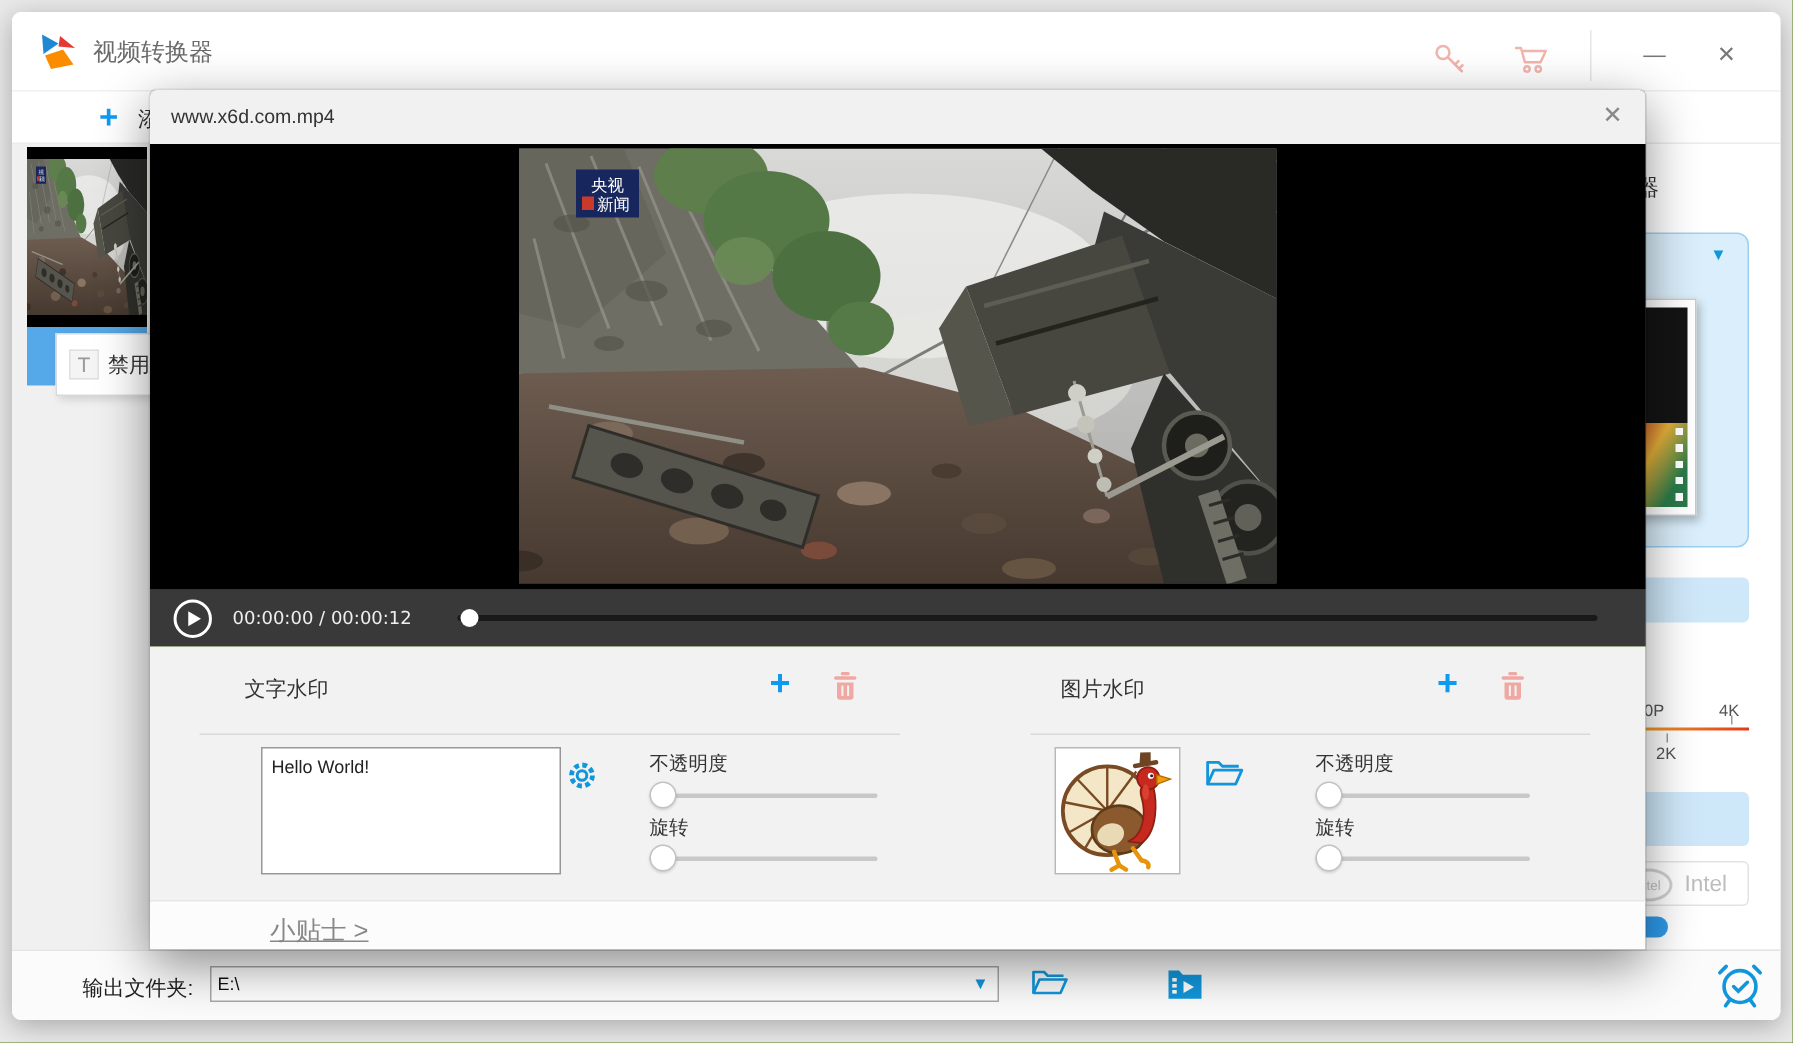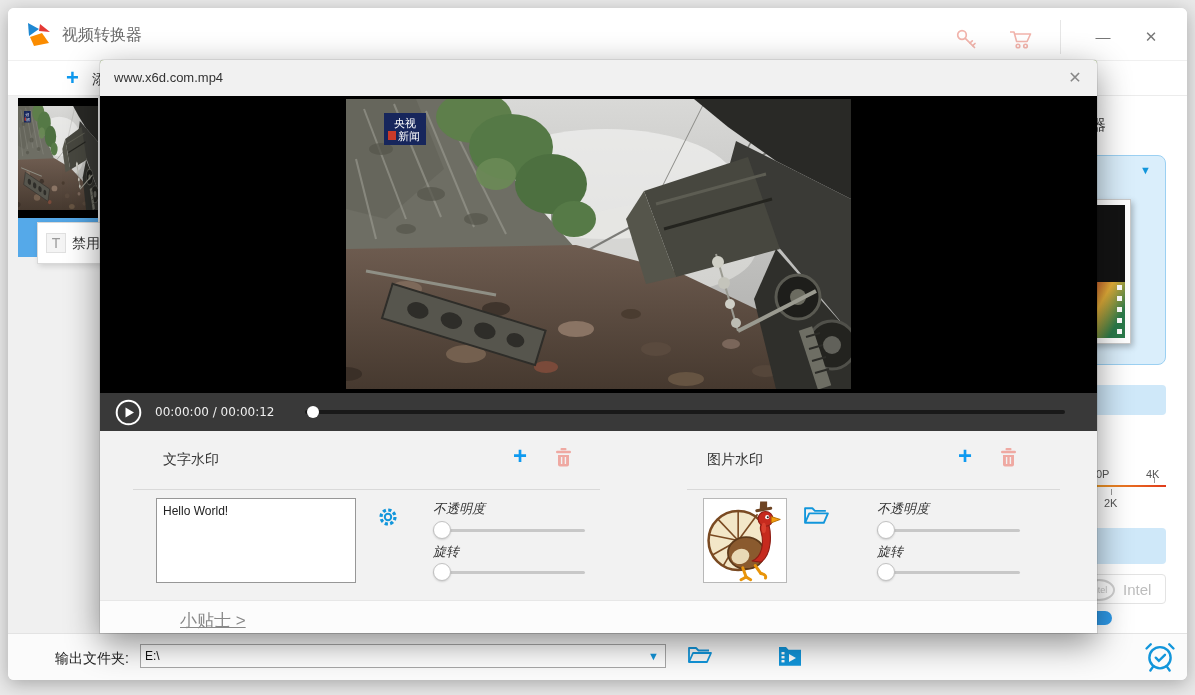--- a/index.html
+++ b/index.html
@@ -73,22 +73,22 @@
   .player-bar { left:0; top:333px; width:997px; height:38px; background:#393939; }
   .play-btn { left:15px; top:6px; width:27px; height:27px; cursor:pointer; }
   .time-text { left:55px; top:12px; color:#eee; font-size:12px; font-family:"DejaVu Sans",sans-serif; }
   .seek { left:205px; top:17px; width:760px; height:4px; background:#191919; border-radius:2px; cursor:pointer; }
   .seek-dot { position:absolute; left:2px; top:-4px; width:12px; height:12px; background:#fff; border-radius:50%; }
 
   .dlg-content { left:0; top:371px; width:997px; height:169px; background:#f2f2f2; }
   .sec-title { font-size:14px; color:#333; }
   .plus-btn { font-size:24px; font-weight:bold; color:#0f9af0; cursor:pointer; line-height:20px; }
   .divider { height:1px; background:#d9d9d9; }
-  .wm-textarea { left:56px; top:67px; width:200px; height:85px; border:1px solid #979797; background:#fff; font-size:12px; padding:5px 6px; resize:none; outline:none; font-family:inherit; color:#222; }
-  .slider-label { font-size:13px; color:#333;font-style:italic; }
+  .wm-textarea { left:74px; top:67px; width:200px; height:85px; border:1px solid #979797; background:#fff; font-size:12px; padding:5px 6px; resize:none; outline:none; font-family:inherit; color:#222; }
+  .slider-label { font-size:13px; color:#333; }
   .slider-track { height:3px; background:#c8c8c8; border-radius:2px; cursor:pointer; }
   .slider-handle { position:absolute; left:0; top:-8px; width:18px; height:18px; background:#fff; border:1px solid #c2c2c2; border-radius:50%; box-shadow:0 1px 2px rgba(0,0,0,.15); }
   .img-box { left:603px; top:67px; width:84px; height:85px; background:#fff; border:1px solid #b8b8b8; }
 
   .dlg-footer { left:0; top:540px; width:997px; height:33px; background:#fcfcfc; border-top:1px solid #e7e7e7; }
   .tips-link { left:80px; top:8px; font-size:17px; color:#888; text-decoration:underline; cursor:pointer; }
   .ok-btn { left:684px; top:0; width:157px; height:33px; background:#0f9cf2; color:#fff; font-size:14px; text-align:center; line-height:33px; cursor:pointer; }
   .cancel-btn { left:853px; top:0; width:109px; height:33px; background:#ef7a12; color:#fff; font-size:14px; text-align:center; line-height:33px; cursor:pointer; }
   svg { display:block; }
 </style>

